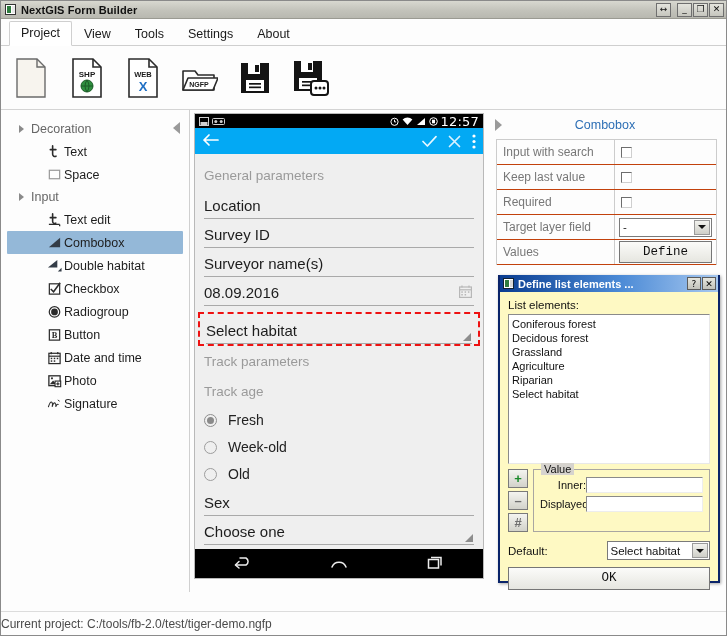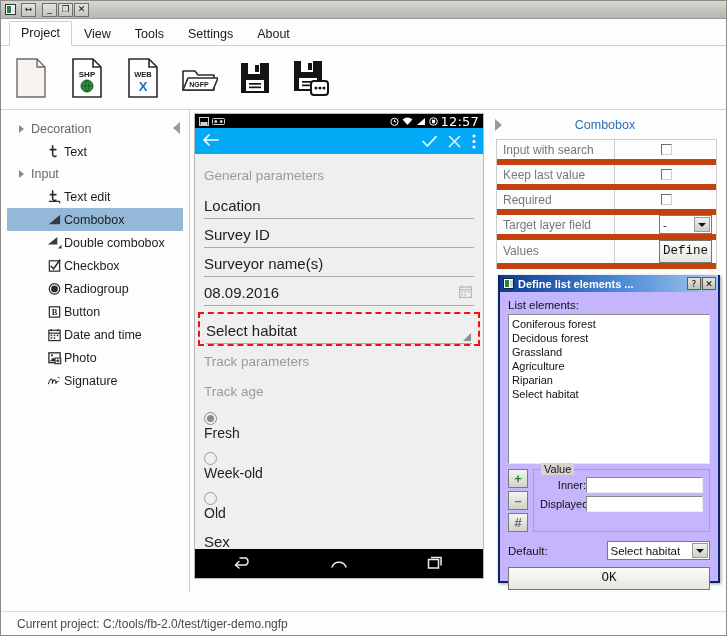--- a/index.html
+++ b/index.html
@@ -116,33 +116,33 @@
     border-bottom:1px solid #a9a9a9; position:relative;
   }
   .cal-ic { position:absolute; right:2px; bottom:4px; }
   .spin-tri {
     position:absolute; right:1px; bottom:2px;
     width:0;height:0;border-right:8px solid #8d8d8d;border-top:8px solid transparent;
   }
   .f-combo-hl {
     border:2px dashed #ee1111; margin:6px -6px 0; padding:1px 6px 0;
   }
-  .f-radio { display:flex; padding:6px 0 5px; font-size:14px; color:#222;flex-direction:column; }
+  .f-radio { display:flex; align-items:center; gap:11px; padding:6px 0 5px; font-size:14px; color:#222; }
   .radio-o { width:13px;height:13px;border:1.6px solid #9d9d9d;border-radius:50%; flex:0 0 13px;}
   .radio-o.on { border-color:#8e8e8e; position:relative; }
   .radio-o.on::after{content:"";position:absolute;left:2px;top:2px;width:7px;height:7px;border-radius:50%;background:#8a8a8a;}
   .nav-bar { height:29px; background:#000; display:flex; align-items:center; justify-content:space-around; }
 
   
   .right-panel { flex:1; position:relative; background:#fdfdfd; padding-top:8px; }
   .rp-header { display:flex; align-items:center; padding:0 8px 7px 8px; }
   .rp-expand { width:0;height:0;border-left:7px solid #9a9a9a;border-top:6px solid transparent;border-bottom:6px solid transparent; margin-right:4px;}
   .rp-title { flex:1; text-align:center; color:#2d6fb5; font-size:12.5px; padding-right:14px; }
   .prop-table { margin:0 9px; border:1px solid #ccc; border-bottom:none; }
-  .prop-row { display:flex; border-bottom:6px solid #c2410c; min-height:25px;gap:40px; }
+  .prop-row { display:flex; border-bottom:1px solid #c2410c; min-height:25px; }
   .prop-label { width:118px; display:flex; align-items:center; padding-left:6px; color:#777; font-size:12px; border-right:1px solid #ccc; }
   .prop-val { flex:1; display:flex; align-items:center; padding:0 4px; }
   .chk { width:11px;height:11px;border:1px solid #6d6d6d;border-right-color:#cfcfcf;border-bottom-color:#cfcfcf;background:#fff;margin-left:2px; }
   .sel {
     width:100%; height:19px; border:1px solid #7a7a7a; background:#fff;
     display:flex; align-items:center; padding-left:3px; font-size:11.5px; color:#222; position:relative;
   }
   .sel .arrow-box {
     position:absolute; right:1px; top:1px; bottom:1px; width:16px;
     background:linear-gradient(to bottom,#f2f2ee,#cfcfc8);
@@ -151,21 +151,21 @@
   .caret { width:0;height:0;border-top:4px solid #111;border-left:4px solid transparent;border-right:4px solid transparent; }
   .btn {
     border:1px solid #767676; background:linear-gradient(to bottom,#fbfbf9,#e6e6e0);
     font-size:12.5px; color:#111; text-align:center; line-height:1;
     padding:4px 0; width:100%;font-family:Liberation Mono, monospace;
   }
 
   
   .dialog {
     position:absolute; left:497px; top:274px; width:222px; height:308px;
-    background:#c4b5fd; border:2px solid #0a246a; border-top:none;
+    background:#fef9c3; border:2px solid #0a246a; border-top:none;
     box-shadow:1px 1px 3px rgba(0,0,0,.35);
   }
   .dlg-title {
     height:17px; background:linear-gradient(to right,#0a3d91,#4b8ad6 55%,#a7c8ef);
     display:flex; align-items:center; padding:0 2px 0 3px; color:#fff;
   }
   .dlg-icon { width:11px;height:11px;background:#fff;border:1px solid #123; margin-right:4px; position:relative; }
   .dlg-icon::after{content:"";position:absolute;left:1px;top:1px;width:4px;height:7px;background:#2f7d3f;}
   .dlg-icon::before{content:"";position:absolute;left:6px;top:1px;width:3px;height:7px;background:#d8d8d8;}
   .dlg-title-text { flex:1; font-size:11px; font-weight:bold; }
@@ -203,31 +203,32 @@
   }
   .dlg-default { display:flex; align-items:center; margin-top:9px; }
   .dlg-default > span { font-size:11.5px; color:#111; flex:1; }
   .dlg-default .sel { width:105px; }
   .ok-btn { margin-top:7px; }
 
   
   .statusbar {
     position:absolute; left:0; right:0; bottom:0; height:24px;
     background:#fdfdfd; border-top:1px solid #dcdcdc;
-    display:flex; align-items:center; padding-left:16px;
+    display:flex; align-items:center; padding-left:0;
     font-size:12px; color:#4a4a4a;
   }
 </style>
 </head>
 <body>
 
 <div id="app">
 
   <div class="titlebar">
     <span class="app-icon"></span>
+    <span class="title-text">NextGIS Form Builder</span>
     <span class="win-btns">
       <span class="win-btn sep">↔</span>
       <span class="win-btn">_</span>
       <span class="win-btn">❐</span>
       <span class="win-btn">✕</span>
     </span>
   </div>
 
   <div class="menubar">
     <div class="menu-tab active">Project</div>
@@ -311,20 +312,26 @@
       </div>
 
       <div class="tree-item">
         <svg class="ic" viewBox="0 0 16 16">
           <path d="M6 2 v9 a2.4 2.4 0 0 0 3.6 2" fill="none" stroke="#2b2b2b" stroke-width="1.7" stroke-linecap="round"></path>
           <path d="M3.5 6 h6" stroke="#2b2b2b" stroke-width="1.7" stroke-linecap="round"></path>
         </svg>
         <span>Text</span>
       </div>
 
+      <div class="tree-item">
+        <svg class="ic" viewBox="0 0 16 16">
+          <rect x="2.5" y="3.5" width="11" height="9" fill="none" stroke="#9a9a9a" stroke-width="1.3"></rect>
+        </svg>
+        <span>Space</span>
+      </div>
 
       <div class="tree-group">
         <span class="tri"></span>
         <span>Input</span>
       </div>
 
       <div class="tree-item">
         <svg class="ic" viewBox="0 0 16 16">
           <path d="M6 2 v8 a2.2 2.2 0 0 0 3.4 1.9" fill="none" stroke="#2b2b2b" stroke-width="1.7" stroke-linecap="round"></path>
           <path d="M3.5 6 h6" stroke="#2b2b2b" stroke-width="1.7" stroke-linecap="round"></path>
@@ -339,21 +346,21 @@
           <path d="M2 13 h12 L14 3 z" fill="#333c47"></path>
         </svg>
         <span>Combobox</span>
       </div>
 
       <div class="tree-item">
         <svg class="ic" viewBox="0 0 16 16">
           <path d="M1 10 h10 L11 2 z" fill="#333c47"></path>
           <path d="M11.5 14.5 h4 L15.5 10.5 z" fill="#333c47"></path>
         </svg>
-        <span>Double combobox</span>
+        <span>Double habitat</span>
       </div>
 
       <div class="tree-item">
         <svg class="ic" viewBox="0 0 16 16">
           <rect x="2.5" y="3" width="11" height="11" fill="none" stroke="#2b2b2b" stroke-width="1.3"></rect>
           <path d="M4 8.5 l3 3 L14 1.8" fill="none" stroke="#2b2b2b" stroke-width="1.6"></path>
         </svg>
         <span>Checkbox</span>
       </div>
 

